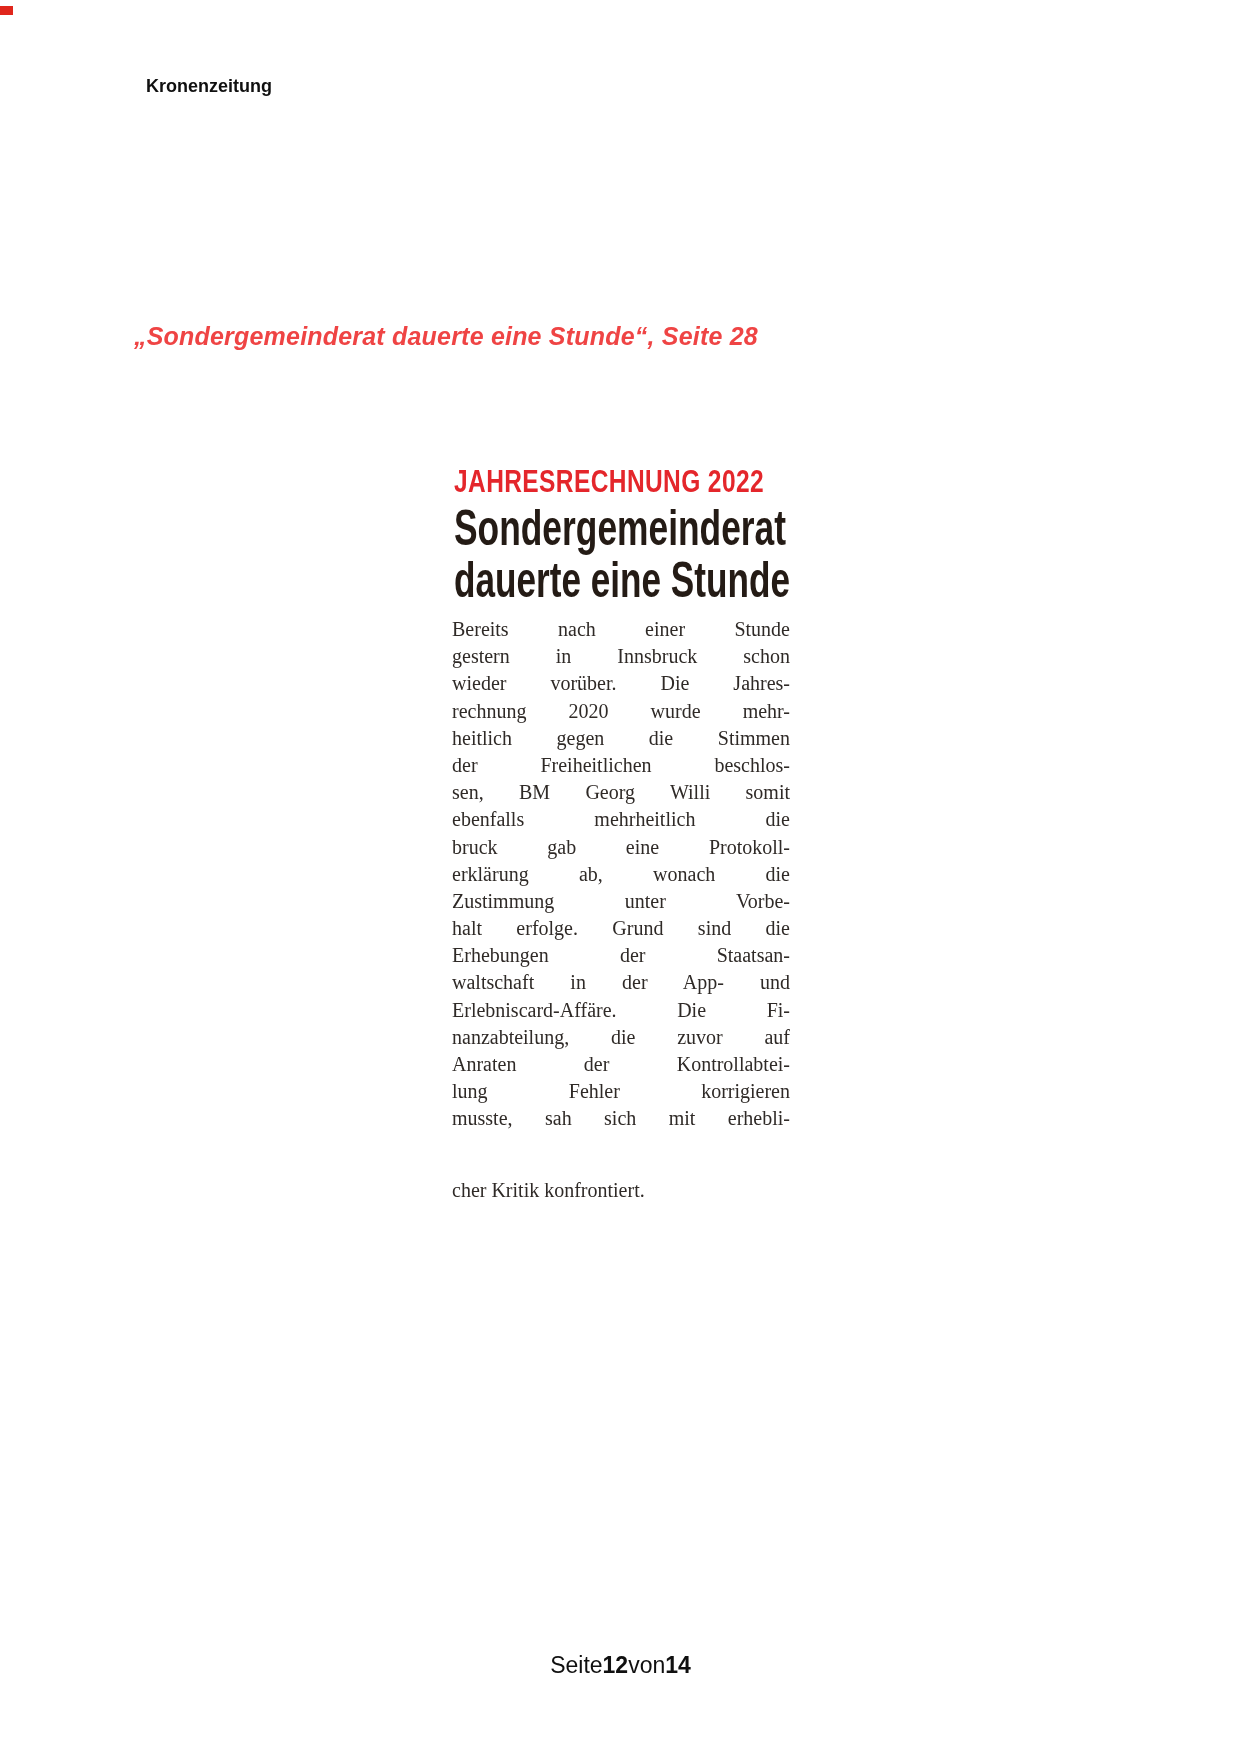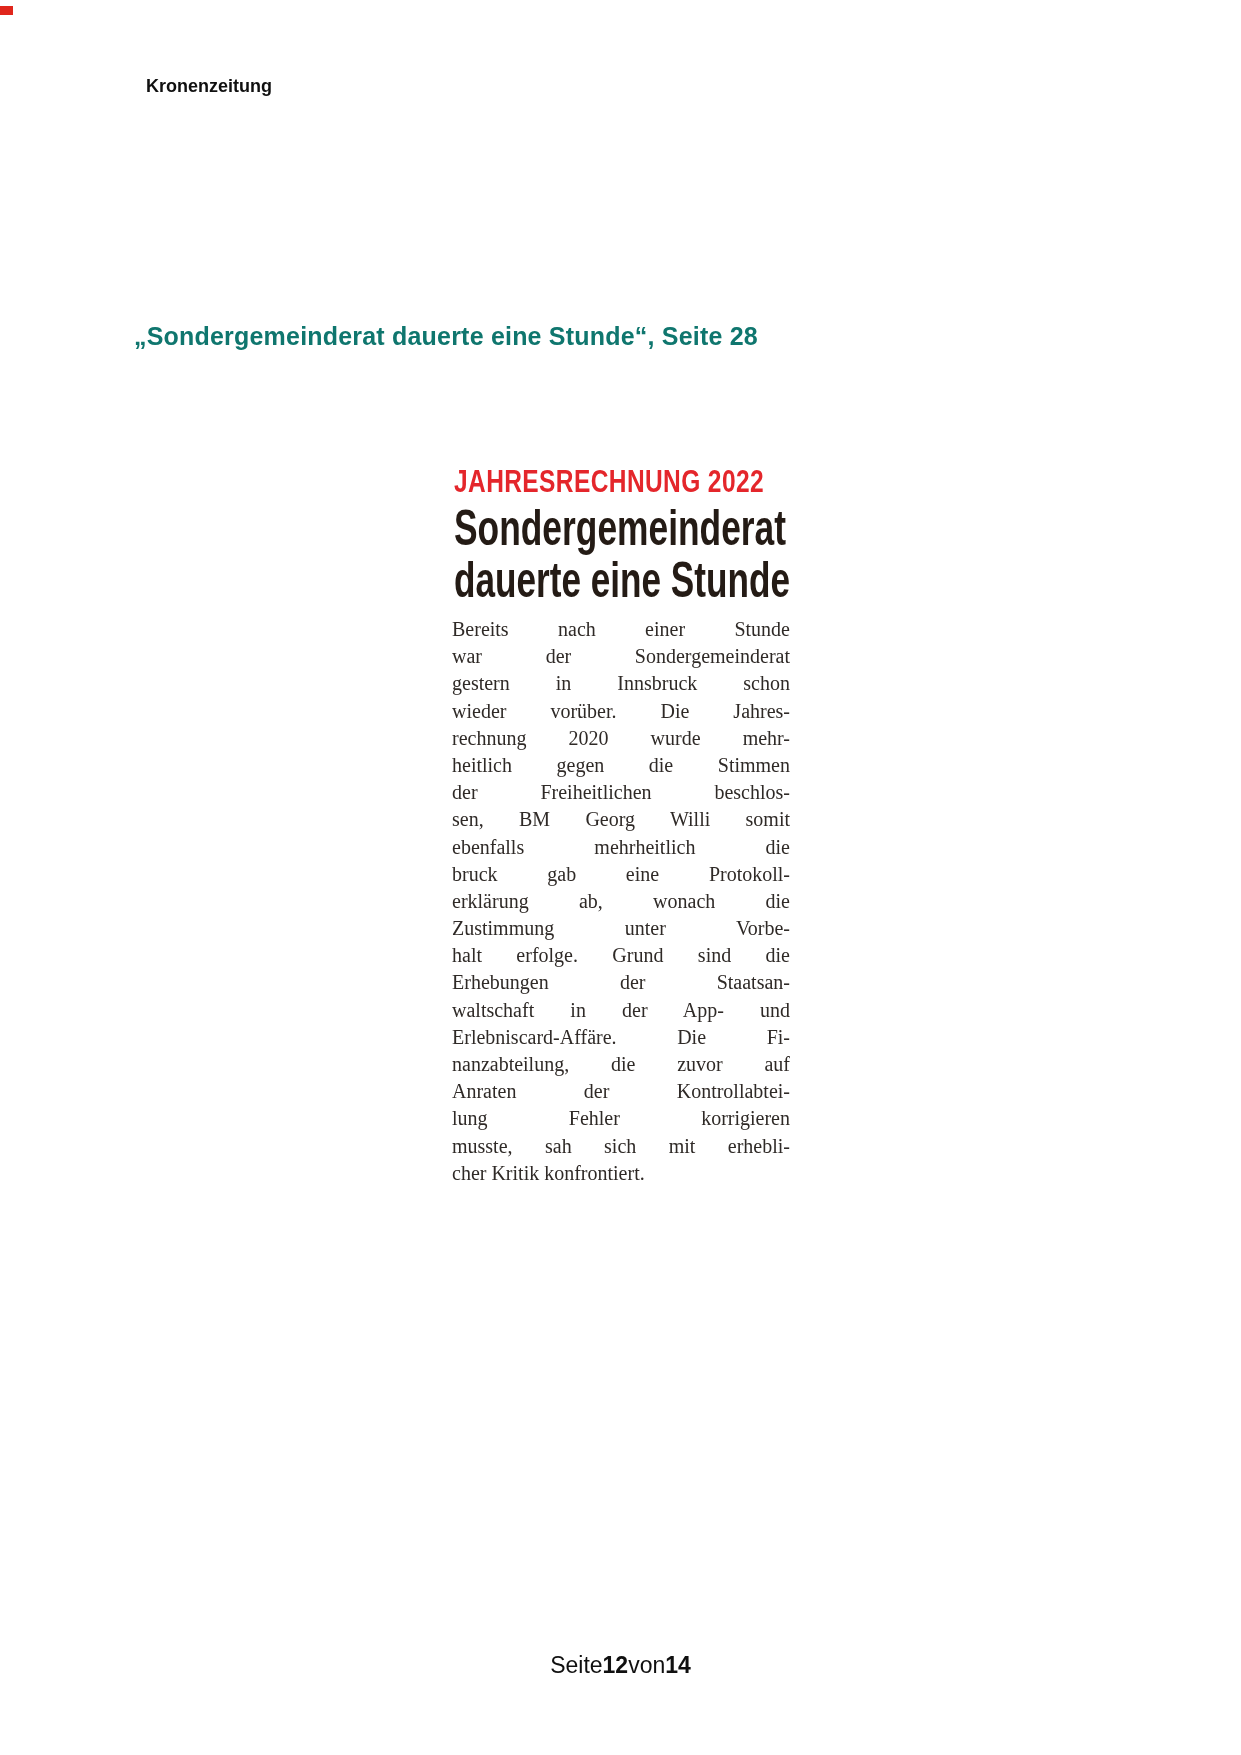--- a/index.html
+++ b/index.html
@@ -24,22 +24,23 @@
     font-size: 18px;
     line-height: 28px;
     color: #101010;
   }
   .quote-heading {
     position: absolute;
     left: 134px; top: 321px;
     font-weight: 700;
     font-size: 25px;
     line-height: 30px;
-    color: #0f766e;
+    color: #ef4444;
     letter-spacing: 0.2px;
+    font-style: italic;
   }
   .clipping-header {
     position: absolute;
     left: 452px; top: 460px;
     width: 345px; height: 145px;
   }
   .kicker-text {
     font-family: "Liberation Sans", sans-serif;
     font-weight: 700;
     font-size: 31px;
@@ -61,20 +62,21 @@
   }
   .body-line {
     height: 27.2px;
     line-height: 27.2px;
     text-align: justify;
     text-align-last: justify;
   }
   .body-line.last {
     text-align: center;
     text-align-last: left;
+    margin-top: 44px;
   }
   .footer {
     position: absolute;
     left: 0; top: 1652px;
     width: 100%;
     display: flex;
     justify-content: center;
     align-items: baseline;
     font-size: 23px;
     color: #101010;
@@ -93,21 +95,20 @@
   <div class="quote-heading">„Sondergemeinderat dauerte eine Stunde“, Seite 28</div>
 
   <svg class="clipping-header" viewBox="0 0 345 145" width="345" height="145">
     <text class="kicker-text" x="2" y="32" textLength="310" lengthAdjust="spacingAndGlyphs" fill="#e4262b">JAHRESRECHNUNG 2022</text>
     <text class="headline-text" x="2" y="85" textLength="332" lengthAdjust="spacingAndGlyphs">Sondergemeinderat</text>
     <text class="headline-text" x="2" y="137" textLength="336" lengthAdjust="spacingAndGlyphs">dauerte eine Stunde</text>
   </svg>
 
   <div class="article-body">
       <div class="body-line">Bereits nach einer Stunde</div>
-      <div class="body-line">war der Sondergemeinderat</div>
       <div class="body-line">gestern in Innsbruck schon</div>
       <div class="body-line">wieder vorüber. Die Jahres-</div>
       <div class="body-line">rechnung 2020 wurde mehr-</div>
       <div class="body-line">heitlich gegen die Stimmen</div>
       <div class="body-line">der Freiheitlichen beschlos-</div>
       <div class="body-line">sen, BM Georg Willi somit</div>
       <div class="body-line">ebenfalls mehrheitlich die</div>
       <div class="body-line">bruck gab eine Protokoll-</div>
       <div class="body-line">erklärung ab, wonach die</div>
       <div class="body-line">Zustimmung unter Vorbe-</div>

